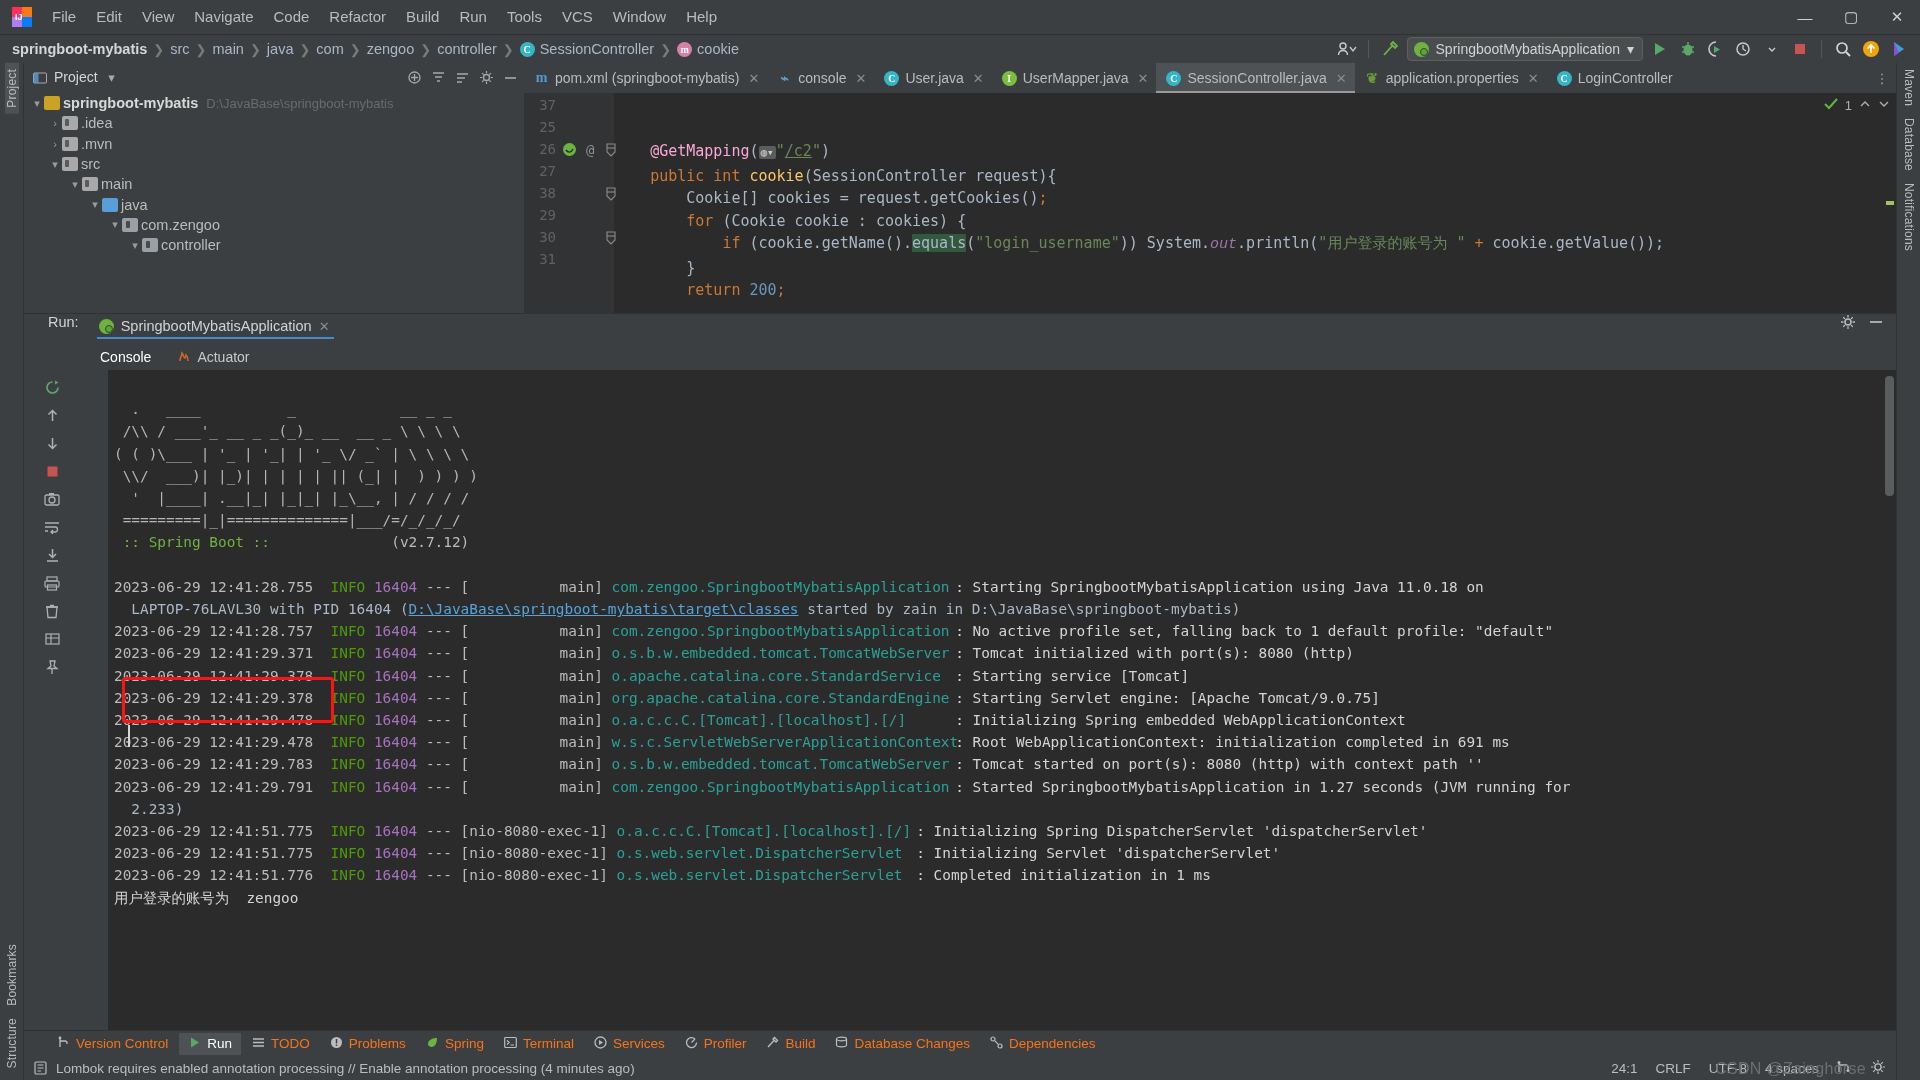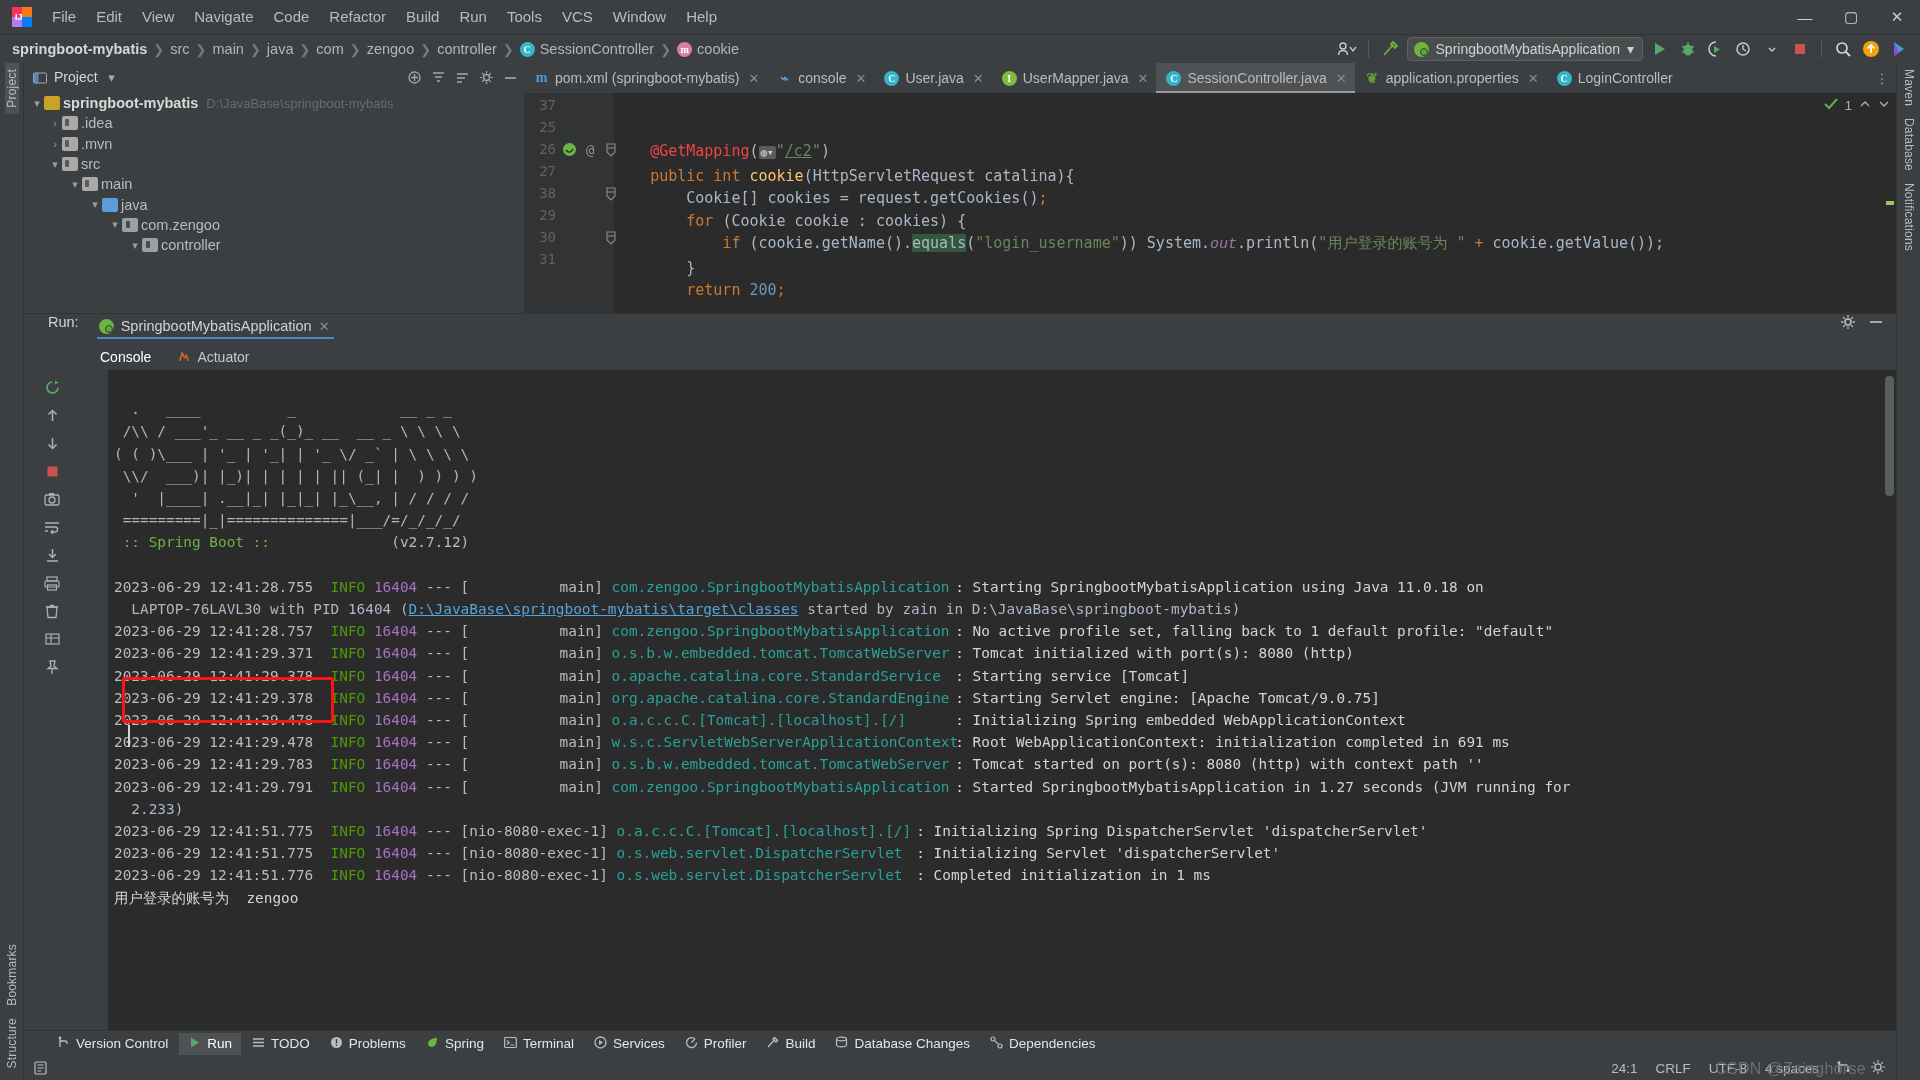--- a/index.html
+++ b/index.html
@@ -126,21 +126,21 @@
 
   .code-area { flex:1; display:flex; min-height:0; position:relative; background:#2b2b2b; overflow:hidden; }
   .gutter { width: 90px; background:#313335; flex:none; position:relative; }
   .lnum { position:absolute; right: 58px; font-size:14px; color:#606366; font-family:"DejaVu Sans Mono", monospace; }
   .gicon { position:absolute; }
   .code-text {
     flex:1; font-family:"DejaVu Sans Mono", monospace; font-size:15px; line-height:22.5px;
     white-space:pre; padding-top:2px; color:#a9b7c6; position:relative;
   }
   .k { color:#cc7832; }
-  .anno { color:#ef4444; }
+  .anno { color:#f9a8d4; }
   .str { color:#6a8759; }
   .fn { color:#ffc66d; }
   .sm { color:#a9b7c6; }
   .fld { color:#9876aa; font-style:italic;font-family:Liberation Mono, monospace; }
   .num { color:#6897bb; }
   .link { color:#6a8759; text-decoration:underline; }
   .punct-y { color:#cc7832; }
   .hl-green { background:#32593d; }
   .editor-right-marks { width: 14px; background:#2b2b2b; flex:none; position:relative; }
   .err-stripe { position:absolute; right:2px; width:8px; height:4px; background:#a5c261; }
@@ -202,21 +202,21 @@
     pointer-events:none;
   }
   .caret-line { position:absolute; width:2px; background:#d6d6d6; }
 
   
   .toolwin-bar {
     height: 26px; background:#3c3f41; display:flex; align-items:center; gap:0px;
     flex:none; border-top:1px solid #323232; padding-left:24px;
   }
   .twb-item {
-    display:flex; align-items:center; gap:6px; font-size:13.5px; color:#e5e5e5;
+    display:flex; align-items:center; gap:6px; font-size:13.5px; color:#f97316;
     padding: 3px 9px; margin-right: 2px;
   }
   .twb-item.active { background:#4e5254; color:#ffffff; }
   .statusbar {
     height: 24px; background:#3c3f41; display:flex; align-items:center; flex:none;
     padding: 0 10px 0 8px; font-size:13.5px; color:#bcbcbc; position:relative;
   }
   .status-right { margin-left:auto; display:flex; align-items:center; gap:18px; }
   .watermark {
     position:absolute; right: 30px; bottom: 2px; color:#6f7072; font-size:16px;
@@ -547,21 +547,21 @@
                 <svg width="10" height="14" viewBox="0 0 10 14">
                     <path d="M1 1h8v8l-4 4-4-4z" fill="none" stroke="#8a8a8a" stroke-width="1.1"></path>
                     <path d="M1 5h8" stroke="#8a8a8a" stroke-width="1.1"></path>
                   </svg>
               </div>
             </div>
 
             <div class="code-text">
 <span> </span>
 <span>    <span class="anno">@GetMapping</span><span class="sm">(</span><span style="background:#5c5c5c;border-radius:2px;padding:0 2px;color:#cfcfcf;font-size:11px">◍▾</span><span class="str">"</span><span class="link">/c2</span><span class="str">"</span><span class="sm">)</span></span>
-<span>    <span class="k">public</span> <span class="k">int</span> <span class="fn">cookie</span><span class="sm">(HttpServletRequest catalina){</span></span>
+<span>    <span class="k">public</span> <span class="k">int</span> <span class="fn">cookie</span><span class="sm">(SessionController request){</span></span>
 <span>        <span class="sm">Cookie[] cookies = request.getCookies()</span><span class="punct-y">;</span></span>
 <span>        <span class="k">for</span> <span class="sm">(Cookie cookie : cookies) {</span></span>
 <span>            <span class="k">if</span> <span class="sm">(cookie.getName().</span><span class="hl-green">equals</span><span class="sm">(</span><span class="str">"login_username"</span><span class="sm">)) System.</span><span class="fld">out</span><span class="sm">.println(</span><span class="str">"用户登录的账号为 "</span> <span class="punct-y">+</span><span class="sm"> cookie.getValue());</span></span>
 <span>        <span class="sm">}</span></span>
 <span>        <span class="k">return</span> <span class="num">200</span><span class="punct-y">;</span></span>
             </div>
 
             <div class="editor-right-marks">
               <div class="err-stripe" style="top:108px"></div>
             </div>
@@ -803,20 +803,21 @@
         </div>
       </div>
 
       <div class="statusbar">
         <span class="notif-dot">
           <svg width="13" height="14" viewBox="0 0 13 14">
               <rect x="1" y="1" width="11" height="12" rx="1.3" fill="none" stroke="#bcbcbc" stroke-width="1.2"></rect>
               <path d="M3.5 4h6M3.5 7h6M3.5 10h3.5" stroke="#bcbcbc" stroke-width="1"></path>
             </svg>
         </span>
+        <span style="margin-left:8px">Lombok requires enabled annotation processing // Enable annotation processing (4 minutes ago)</span>
         <span class="status-right">
           <span>24:1</span>
           <span>CRLF</span>
           <span>UTF-8</span>
           <span>4 spaces</span>
           <span>
             <svg width="15" height="14" viewBox="0 0 15 14">
                 <path d="M2 12V3M2 5h7a2 2 0 0 1 2 2v2" stroke="#bcbcbc" stroke-width="1.3" fill="none"></path>
                 <circle cx="2" cy="2.5" r="1.5" fill="#bcbcbc"></circle>
                 <circle cx="11" cy="10.5" r="1.5" fill="#bcbcbc"></circle>

